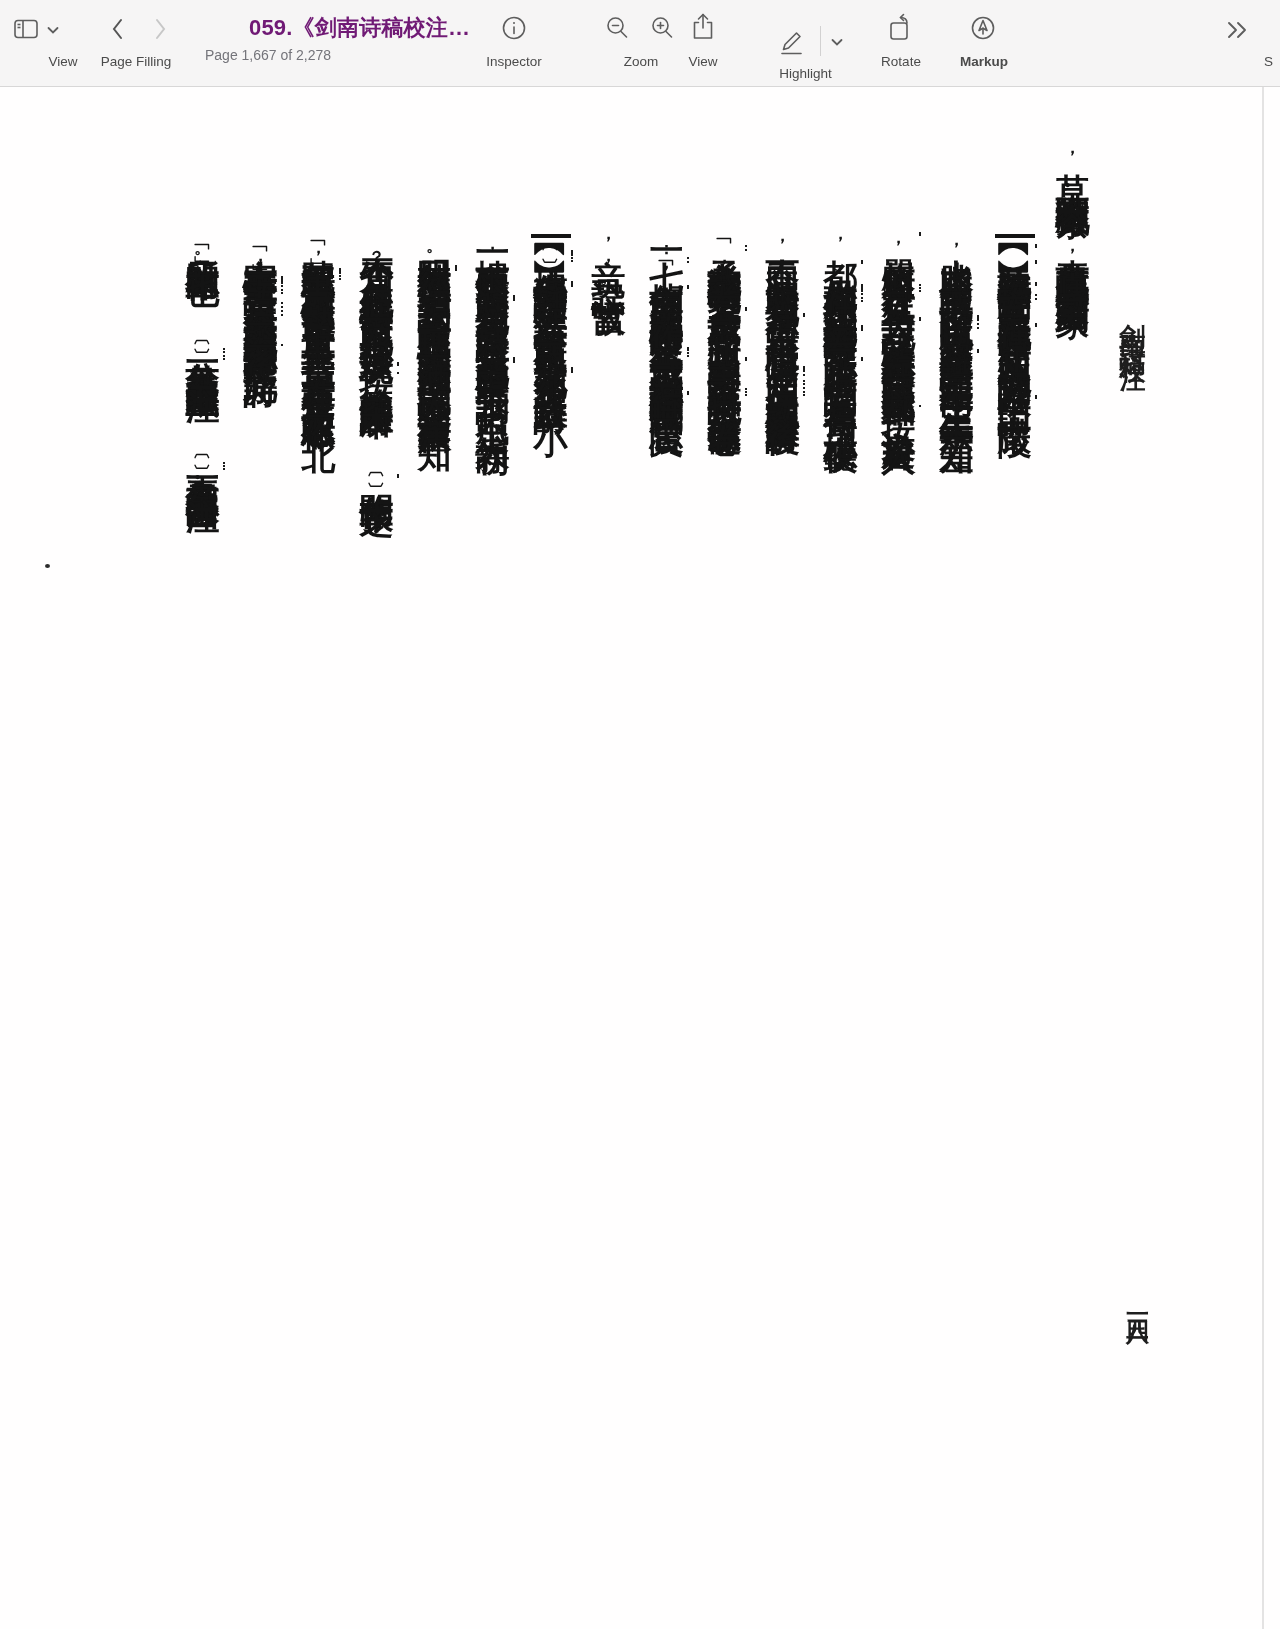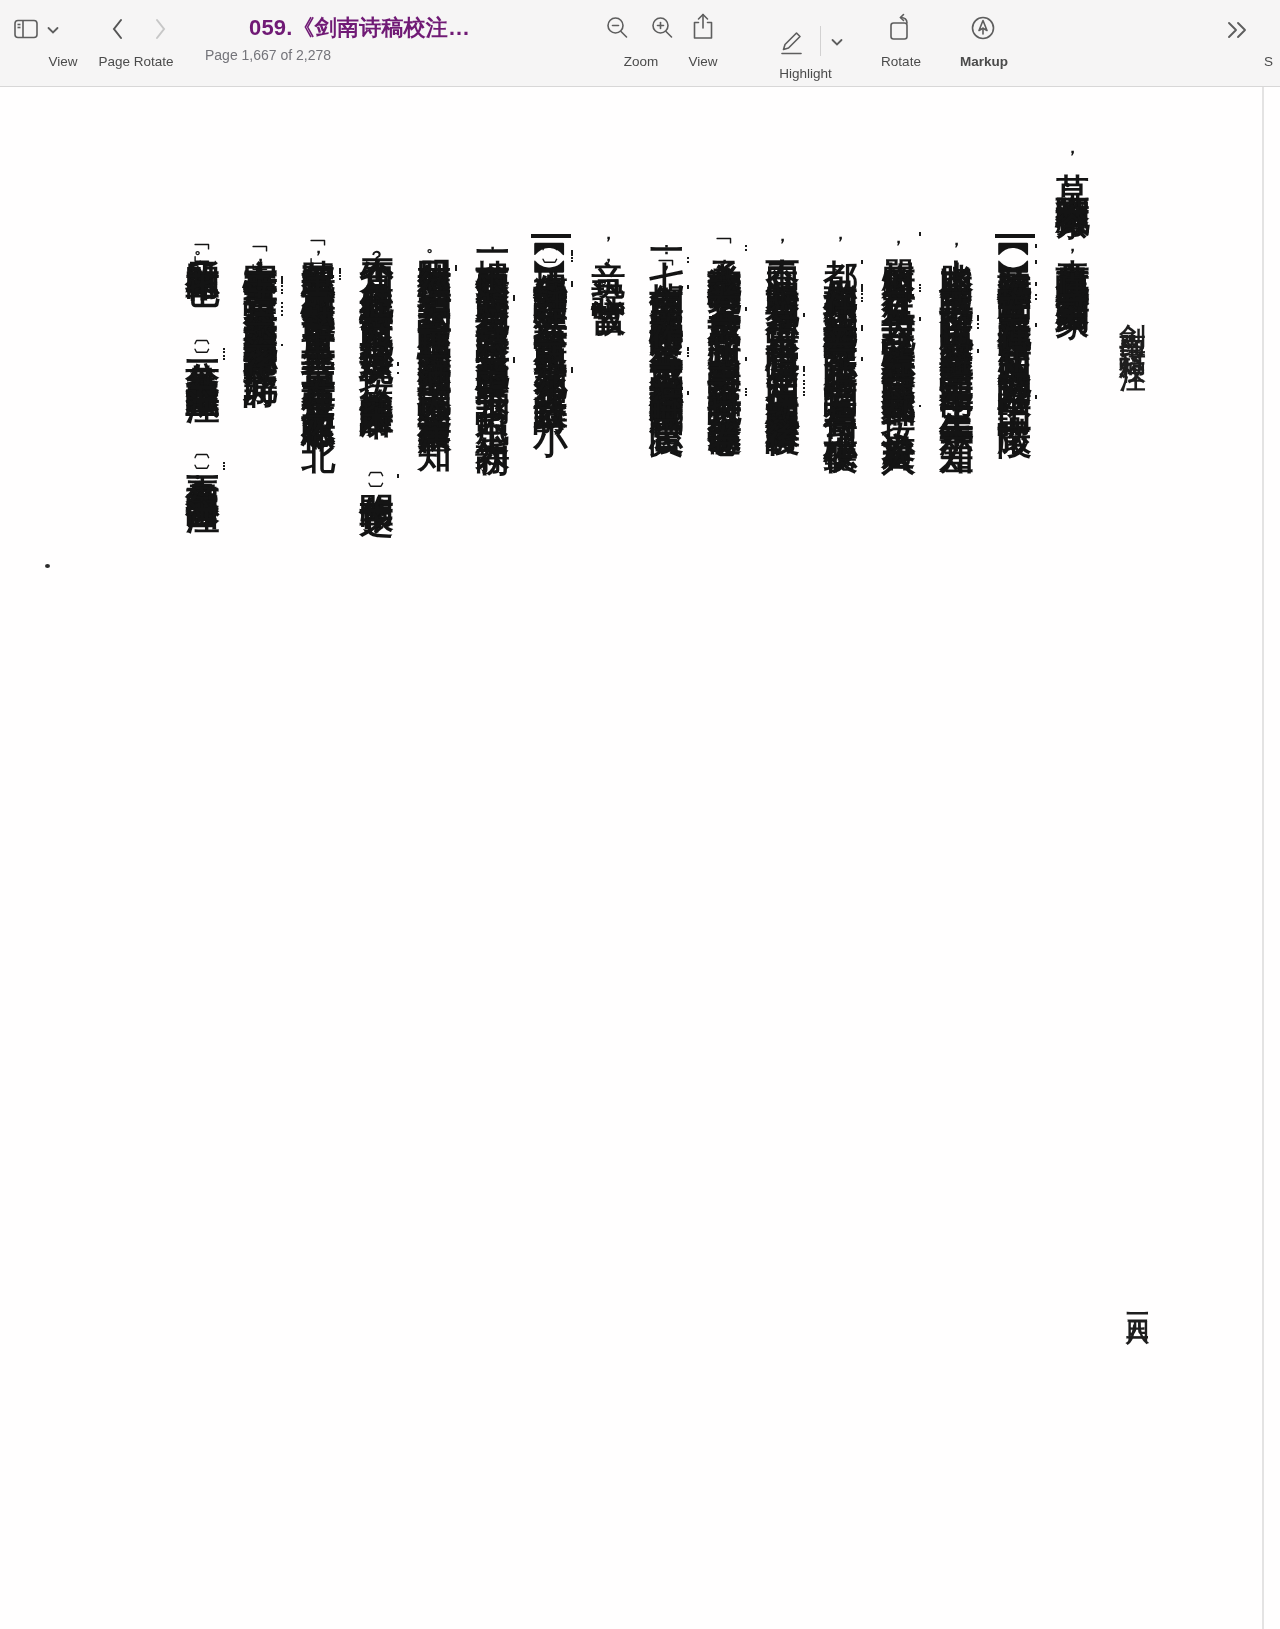--- a/index.html
+++ b/index.html
@@ -65,28 +65,38 @@
     <span class="ticon" style="left:30px;top:16px;">
       <svg width="24" height="26" viewBox="0 0 24 26" stroke="#555555" fill="none" stroke-width="2" stroke-linecap="round">
         <path d="M15 4 L8 13 L15 22"></path>
         </svg>
       </span>
     <span class="ticon" style="left:72px;top:16px;">
       <svg width="24" height="26" viewBox="0 0 24 26" stroke="#c7c7c7" fill="none" stroke-width="2" stroke-linecap="round">
         <path d="M9 4 L16 13 L9 22"></path>
         </svg>
       </span>
-    <span class="tlabel" style="left:0;top:54px;width:120px;">Page Rotate</span>
+    <span class="tlabel" style="left:0;top:54px;width:120px;">Page Filling</span>
   </div>
 
   <div class="doc-title">
     <div class="t1">059.《剑南诗稿校注…</div>
     <div class="t2">Page 1,667 of 2,278</div>
   </div>
 
+  <div class="titem" style="left:460px;top:0;width:108px;height:86px;">
+    <span class="ticon" style="left:40px;top:14px;">
+      <svg width="28" height="28" viewBox="0 0 28 28" stroke="#5e5e5e" fill="none" stroke-width="1.6">
+        <circle cx="14" cy="14" r="10.5"></circle>
+          <line x1="14" y1="13" x2="14" y2="19.5" stroke-linecap="round"></line>
+        <circle cx="14" cy="9" r="1" fill="#5e5e5e" stroke="none"></circle>
+        </svg>
+      </span>
+    <span class="tlabel" style="left:0;top:54px;width:108px;">Inspector</span>
+  </div>
 
   <div class="titem" style="left:596px;top:0;width:90px;height:86px;">
     <span class="ticon" style="left:8px;top:15px;">
       <svg width="27" height="27" viewBox="0 0 27 27" stroke="#5e5e5e" fill="none" stroke-width="1.6" stroke-linecap="round">
         <circle cx="11.5" cy="10.5" r="7.5"></circle>
           <line x1="17" y1="16.5" x2="22.5" y2="22"></line>
         <line x1="8.5" y1="10.5" x2="14.5" y2="10.5"></line>
         </svg>
       </span>
     <span class="ticon" style="left:53px;top:15px;">

